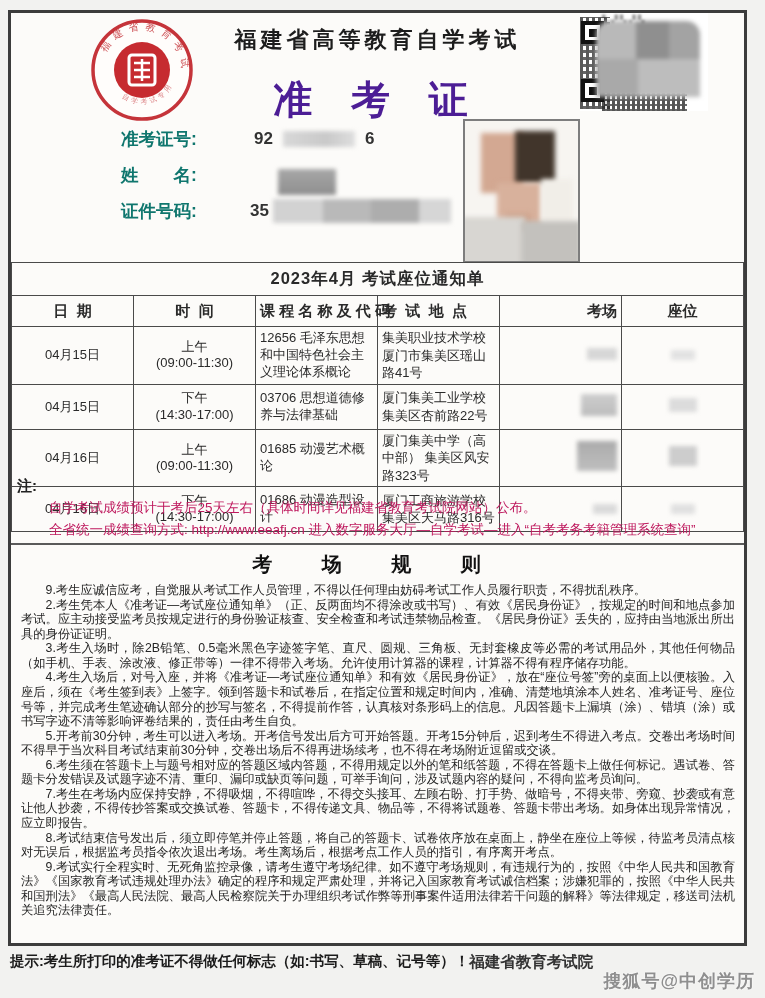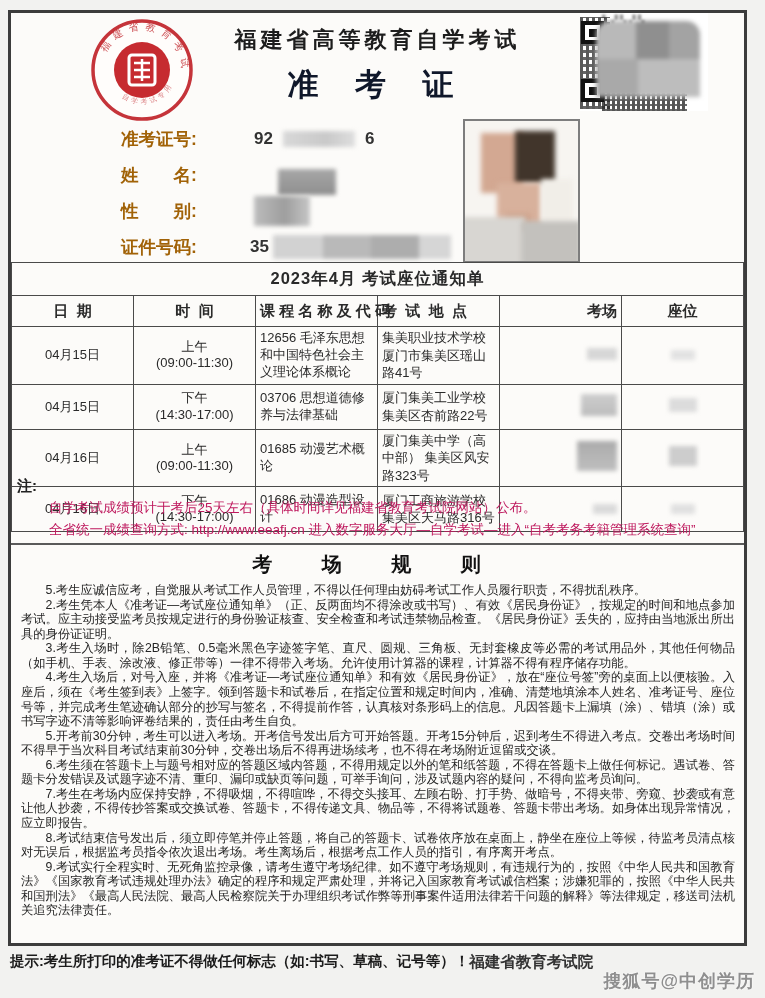--- a/index.html
+++ b/index.html
@@ -11,21 +11,21 @@
   }
   .doc{
     position:absolute;left:8px;top:10px;width:733px;height:930px;
     border:3px solid #3c3c3c;background:#fcfbf9;
   }
   
   .header{position:absolute;top:0;left:0;right:0;height:102px;}
   .seal{position:absolute;left:78px;top:4px;width:106px;height:106px;}
   .titles{position:absolute;left:170px;right:170px;top:12px;text-align:center;}
   .org-title{font-size:22px;font-weight:bold;letter-spacing:4px;color:#1d1d1d;}
-  .doc-title{font-size:31px;font-weight:bold;letter-spacing:14px;margin-top:9px;color:#0f172a;}
+  .doc-title{font-size:39px;font-weight:bold;letter-spacing:14px;margin-top:18px;color:#4c1d95;}
   
   .qr{position:absolute;right:36px;top:0px;width:128px;height:98px;background:#fff;}
   .qr-noise{
     position:absolute;left:0;top:4px;width:30px;height:92px;
     background:
       repeating-linear-gradient(90deg,#222 0 3px,transparent 3px 6px),
       repeating-linear-gradient(0deg,#333 0 3px,#fff 3px 7px);
     opacity:.75;filter:blur(.4px);
   }
   .qr-noise-bottom{
@@ -45,21 +45,21 @@
     position:absolute;left:16px;top:8px;width:104px;height:76px;border-radius:14px;
     background:
       linear-gradient(90deg,#b9b9b9 0 38%, #8f8f8f 38% 70%, #a3a3a3 70% 100%);
     filter:blur(2px);
   }
   .qr-mosaic::after{content:"";position:absolute;left:0;top:50%;width:100%;height:50%;
     background:linear-gradient(90deg,#a9a9a9 0 40%, #bdbdbd 40% 100%);}
   
   .info{position:absolute;left:110px;top:108px;width:330px;}
   .info-row{display:flex;align-items:center;height:36px;}
-  .info-label{width:105px;font-weight:bold;font-size:17.5px;white-space:pre;color:#a16207;}
+  .info-label{width:105px;font-weight:bold;font-size:17.5px;white-space:pre;color:#0f766e;}
   .info-value{font-weight:bold;font-size:17px;margin-left:28px;display:flex;align-items:center;color:#333;}
   .redact{display:inline-block;filter:blur(2px);border-radius:1px;}
   .photo{
     position:absolute;left:452px;top:106px;width:113px;height:140px;
     border:2px solid #7d7d7d;background:#f7f5f1;overflow:hidden;
   }
   .photo div{position:absolute;filter:blur(2.5px);}
   .ph-hair{left:50px;top:10px;width:40px;height:52px;background:#41352b;}
   .ph-face{left:16px;top:12px;width:42px;height:60px;background:#d3a892;}
   .ph-face2{left:32px;top:62px;width:44px;height:48px;background:#d8b19c;}
@@ -153,26 +153,20 @@
         <span>6</span>
       </span>
     </div>
     <div class="info-row">
       <span class="info-label">姓　　名:</span>
       <span class="info-value">
         <span class="redact" style="width:58px;height:26px;background:linear-gradient(180deg,#a7a7a7,#8f8f8f);margin-left:24px;margin-top:14px;"></span>
       </span>
     </div>
     <div class="info-row">
-      <span class="info-label">性　　别:</span>
-      <span class="info-value">
-        <span class="redact" style="width:56px;height:30px;background:linear-gradient(90deg,#bdbdbd,#9e9e9e 55%,#c6c6c6);"></span>
-      </span>
-    </div>
-    <div class="info-row">
       <span class="info-label">证件号码:</span>
       <span class="info-value">
         <span>35</span>
         <span class="redact" style="width:178px;height:24px;background:linear-gradient(90deg,#d2d2d2 0 28%,#b9b9b9 28% 55%,#adadad 55% 82%,#d6d6d6 82%);margin-left:4px;"></span>
       </span>
     </div>
   </div>
 
   <div class="photo">
     <div class="ph-face"></div>
@@ -250,21 +244,21 @@
     <div class="notes-label">注:</div>
     <div class="notes-lines">
       <div>自学考试成绩预计于考后25天左右（具体时间详见福建省教育考试院网站）公布。</div>
       <div>全省统一成绩查询方式: http://www.eeafj.cn 进入数字服务大厅—自学考试—进入“自考考务考籍管理系统查询”</div>
     </div>
   </div>
 
   <div class="rules">
     <div class="rules-title">考  场  规  则</div>
     <div class="rules-body">
-      <p>5.考生应诚信应考，自觉服从考试工作人员管理，不得以任何理由妨碍考试工作人员履行职责，不得扰乱秩序。</p>
+      <p>9.考生应诚信应考，自觉服从考试工作人员管理，不得以任何理由妨碍考试工作人员履行职责，不得扰乱秩序。</p>
       <p>2.考生凭本人《准考证—考试座位通知单》（正、反两面均不得涂改或书写）、有效《居民身份证》，按规定的时间和地点参加考试。应主动接受监考员按规定进行的身份验证核查、安全检查和考试违禁物品检查。《居民身份证》丢失的，应持由当地派出所出具的身份证证明。</p>
       <p>3.考生入场时，除2B铅笔、0.5毫米黑色字迹签字笔、直尺、圆规、三角板、无封套橡皮等必需的考试用品外，其他任何物品（如手机、手表、涂改液、修正带等）一律不得带入考场。允许使用计算器的课程，计算器不得有程序储存功能。</p>
       <p>4.考生入场后，对号入座，并将《准考证—考试座位通知单》和有效《居民身份证》，放在“座位号签”旁的桌面上以便核验。入座后，须在《考生签到表》上签字。领到答题卡和试卷后，在指定位置和规定时间内，准确、清楚地填涂本人姓名、准考证号、座位号等，并完成考生笔迹确认部分的抄写与签名，不得提前作答，认真核对条形码上的信息。凡因答题卡上漏填（涂）、错填（涂）或书写字迹不清等影响评卷结果的，责任由考生自负。</p>
       <p>5.开考前30分钟，考生可以进入考场。开考信号发出后方可开始答题。开考15分钟后，迟到考生不得进入考点。交卷出考场时间不得早于当次科目考试结束前30分钟，交卷出场后不得再进场续考，也不得在考场附近逗留或交谈。</p>
       <p>6.考生须在答题卡上与题号相对应的答题区域内答题，不得用规定以外的笔和纸答题，不得在答题卡上做任何标记。遇试卷、答题卡分发错误及试题字迹不清、重印、漏印或缺页等问题，可举手询问，涉及试题内容的疑问，不得向监考员询问。</p>
       <p>7.考生在考场内应保持安静，不得吸烟，不得喧哗，不得交头接耳、左顾右盼、打手势、做暗号，不得夹带、旁窥、抄袭或有意让他人抄袭，不得传抄答案或交换试卷、答题卡，不得传递文具、物品等，不得将试题卷、答题卡带出考场。如身体出现异常情况，应立即报告。</p>
       <p>8.考试结束信号发出后，须立即停笔并停止答题，将自己的答题卡、试卷依序放在桌面上，静坐在座位上等候，待监考员清点核对无误后，根据监考员指令依次退出考场。考生离场后，根据考点工作人员的指引，有序离开考点。</p>
       <p>9.考试实行全程实时、无死角监控录像，请考生遵守考场纪律。如不遵守考场规则，有违规行为的，按照《中华人民共和国教育法》《国家教育考试违规处理办法》确定的程序和规定严肃处理，并将记入国家教育考试诚信档案；涉嫌犯罪的，按照《中华人民共和国刑法》《最高人民法院、最高人民检察院关于办理组织考试作弊等刑事案件适用法律若干问题的解释》等法律规定，移送司法机关追究法律责任。</p>
     </div>
   </div>

